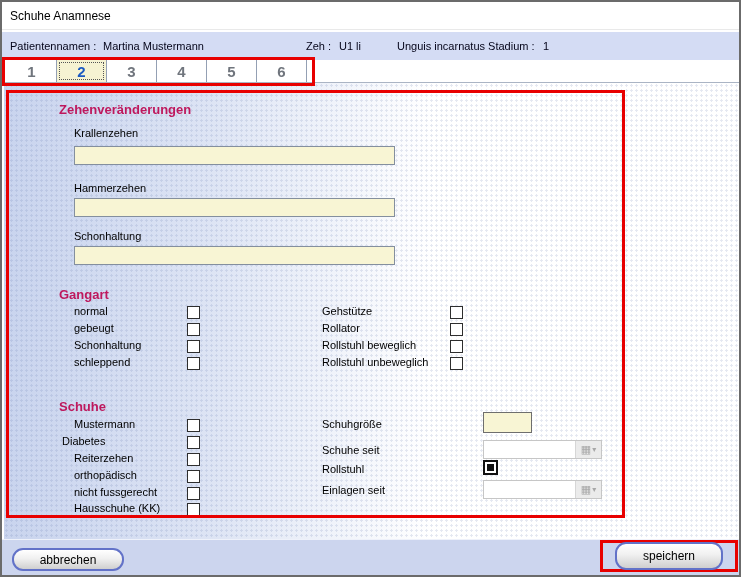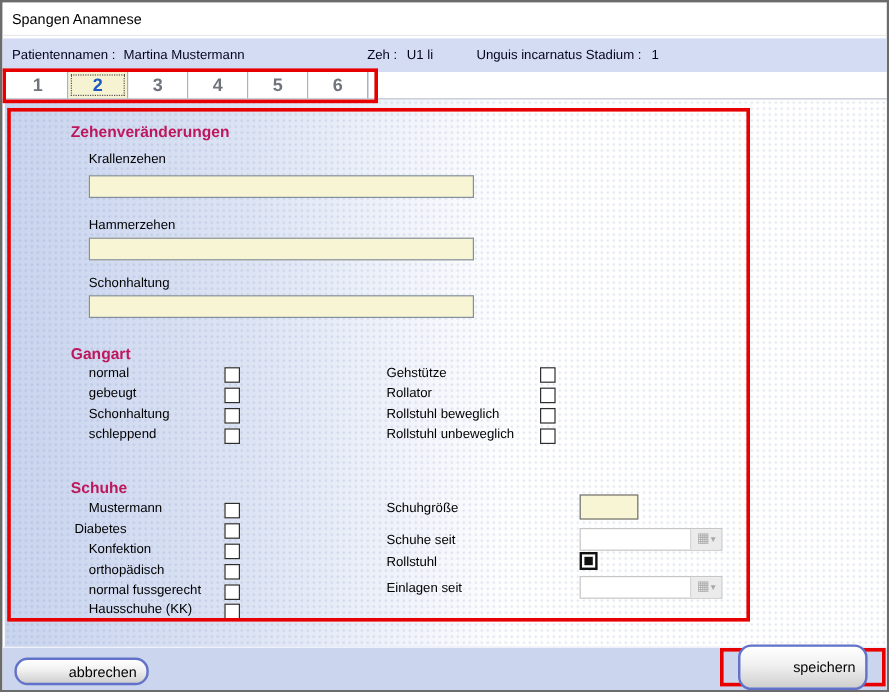--- a/index.html
+++ b/index.html
@@ -97,31 +97,30 @@
   
   .footer {
     position:absolute; left:0; top:537px; width:737px; height:38px;
     background:#ccd5ee; border-top:1px solid #eef1fa;
   }
   .pill-btn {
     height:23px; border:2px solid #6272c8; border-radius:11px;
     background:linear-gradient(#ffffff, #f0f0f0 45%, #cfcfcf);
     font-size:12px; color:#000; font-family:inherit; cursor:pointer;
     padding:0 8px;
-    text-align:right;
   }
   .btn-cancel { position:absolute; left:10px; top:8px; width:112px; }
-  .btn-save { width:108px; height:38px; }
+  .btn-save { width:108px; height:28px; }
 </style>
 </head>
 <body>
 
 <div id="window">
 
-  <div class="title">Spangen Anamnese</div>
+  <div class="title">Schuhe Anamnese</div>
   <div class="title-sep"></div>
 
   <div class="patient-bar">
     <span class="cell" style="left:8px">Patientennamen :</span>
     <span class="cell" style="left:101px">Martina Mustermann</span>
     <span class="cell" style="left:304px">Zeh :</span>
     <span class="cell" style="left:337px">U1 li</span>
     <span class="cell" style="left:395px">Unguis incarnatus Stadium  :</span>
     <span class="cell" style="left:541px">1</span>
   </div>
@@ -180,25 +179,25 @@
   <span class="cb" style="left:448px; top:338px"></span>
   <div class="lbl" style="left:320px; top:354px">Rollstuhl unbeweglich</div>
   <span class="cb" style="left:448px; top:355px"></span>
 
   <div class="hdr" style="left:57px; top:397px">Schuhe</div>
 
   <div class="lbl" style="left:72px; top:416px">Mustermann</div>
   <span class="cb" style="left:185px; top:417px"></span>
   <div class="lbl" style="left:60px; top:433px">Diabetes</div>
   <span class="cb" style="left:185px; top:434px"></span>
-  <div class="lbl" style="left:72px; top:450px">Konfektion</div>
+  <div class="lbl" style="left:72px; top:450px">Reiterzehen</div>
   <span class="cb" style="left:185px; top:451px"></span>
   <div class="lbl" style="left:72px; top:467px">orthopädisch</div>
   <span class="cb" style="left:185px; top:468px"></span>
-  <div class="lbl" style="left:72px; top:484px">normal fussgerecht</div>
+  <div class="lbl" style="left:72px; top:484px">nicht fussgerecht</div>
   <span class="cb" style="left:185px; top:485px"></span>
   <div class="lbl" style="left:72px; top:500px">Hausschuhe (KK)</div>
   <span class="cb" style="left:185px; top:501px"></span>
 
   <div class="lbl" style="left:320px; top:416px">Schuhgröße</div>
   <input class="size-box" style="top: 410px;" value="">
 
   <div class="lbl" style="left:320px; top:442px">Schuhe seit</div>
   <div class="combo" style="top:438px">
     <span class="val"></span>

